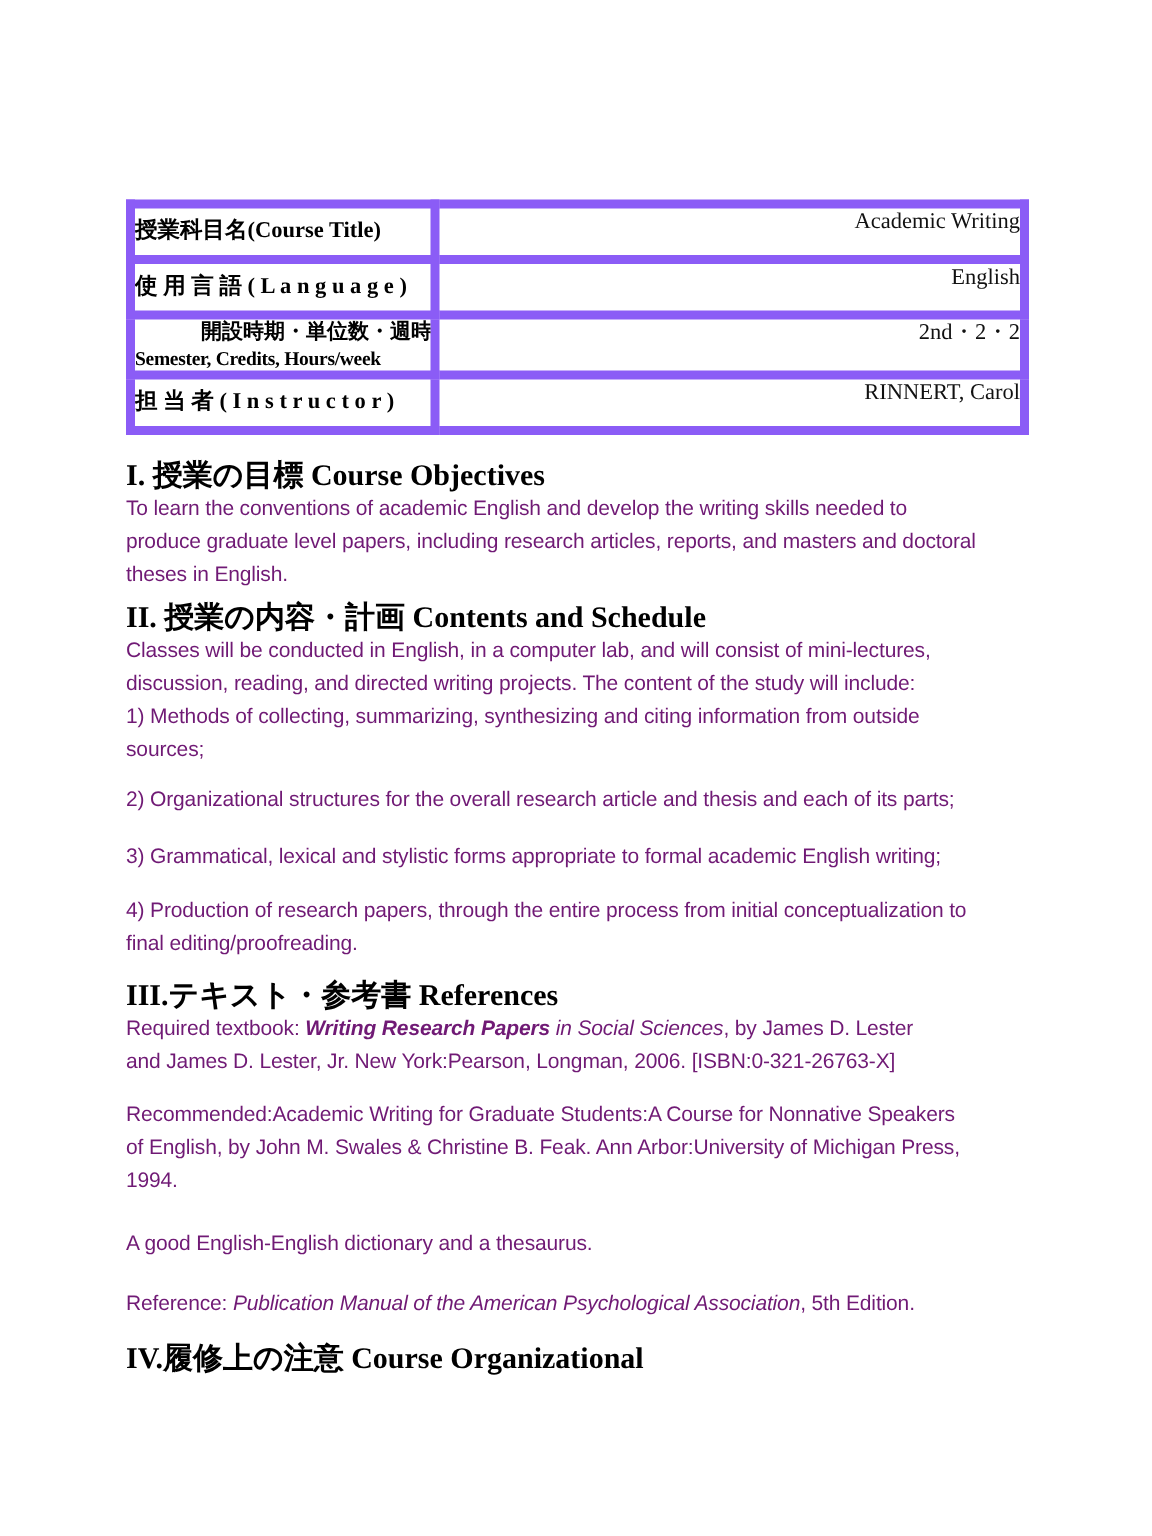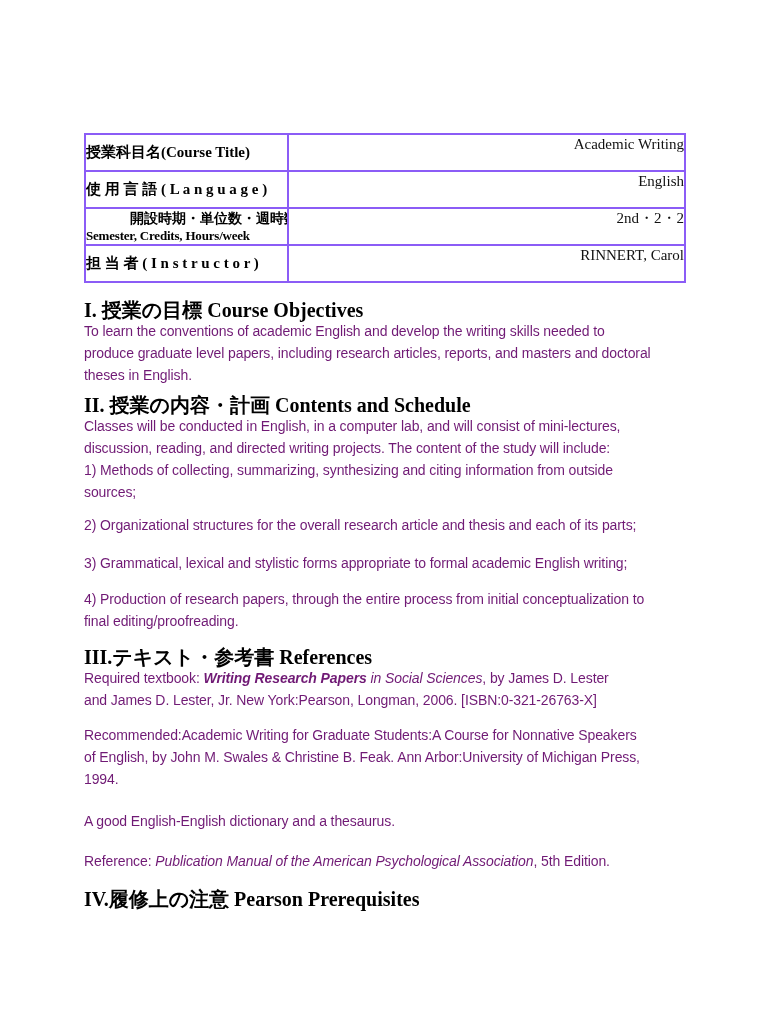--- a/index.html
+++ b/index.html
@@ -19,21 +19,21 @@
     box-sizing: border-box;
     padding: 133px 0 0 84px;
   }
   
   table.course-table {
     border-collapse: collapse;
     width: 602px;
     table-layout: fixed;
   }
   table.course-table td {
-    border: 2px solid #8b5cf6;
+    border: 6px solid #8b5cf6;
     padding: 0;
     box-sizing: border-box;
   }
   td.label-cell {
     width: 203px;
     height: 37px;
     vertical-align: middle;
     padding: 0 4px 0 7px;
     font-family: "Liberation Serif", serif;
     font-weight: bold;
@@ -141,15 +141,15 @@
 
   <h2 class="heading h-references">III.テキスト・参考書 References</h2>
   <p class="body-text p-required"><span>Required textbook: </span><span class="bold-italic">Writing Research Papers</span><span class="italic"> in Social Sciences</span><span>, by James D. Lester
 and James D. Lester, Jr. New York:Pearson, Longman, 2006. [ISBN:0-321-26763-X]</span></p>
   <p class="body-text p-recommended">Recommended:Academic Writing for Graduate Students:A Course for Nonnative Speakers
 of English, by John M. Swales &amp; Christine B. Feak. Ann Arbor:University of Michigan Press,
 1994.</p>
   <p class="body-text p-dictionary">A good English-English dictionary and a thesaurus.</p>
   <p class="body-text p-reference"><span>Reference: </span><span class="italic">Publication Manual of the American Psychological Association</span><span>, 5th Edition.</span></p>
 
-  <h2 class="heading h-prerequisites">IV.履修上の注意 Pearson Prerequisites</h2>
+  <h2 class="heading h-prerequisites">IV.履修上の注意 Course Organizational</h2>
 
 </div>
 
 </body></html>

